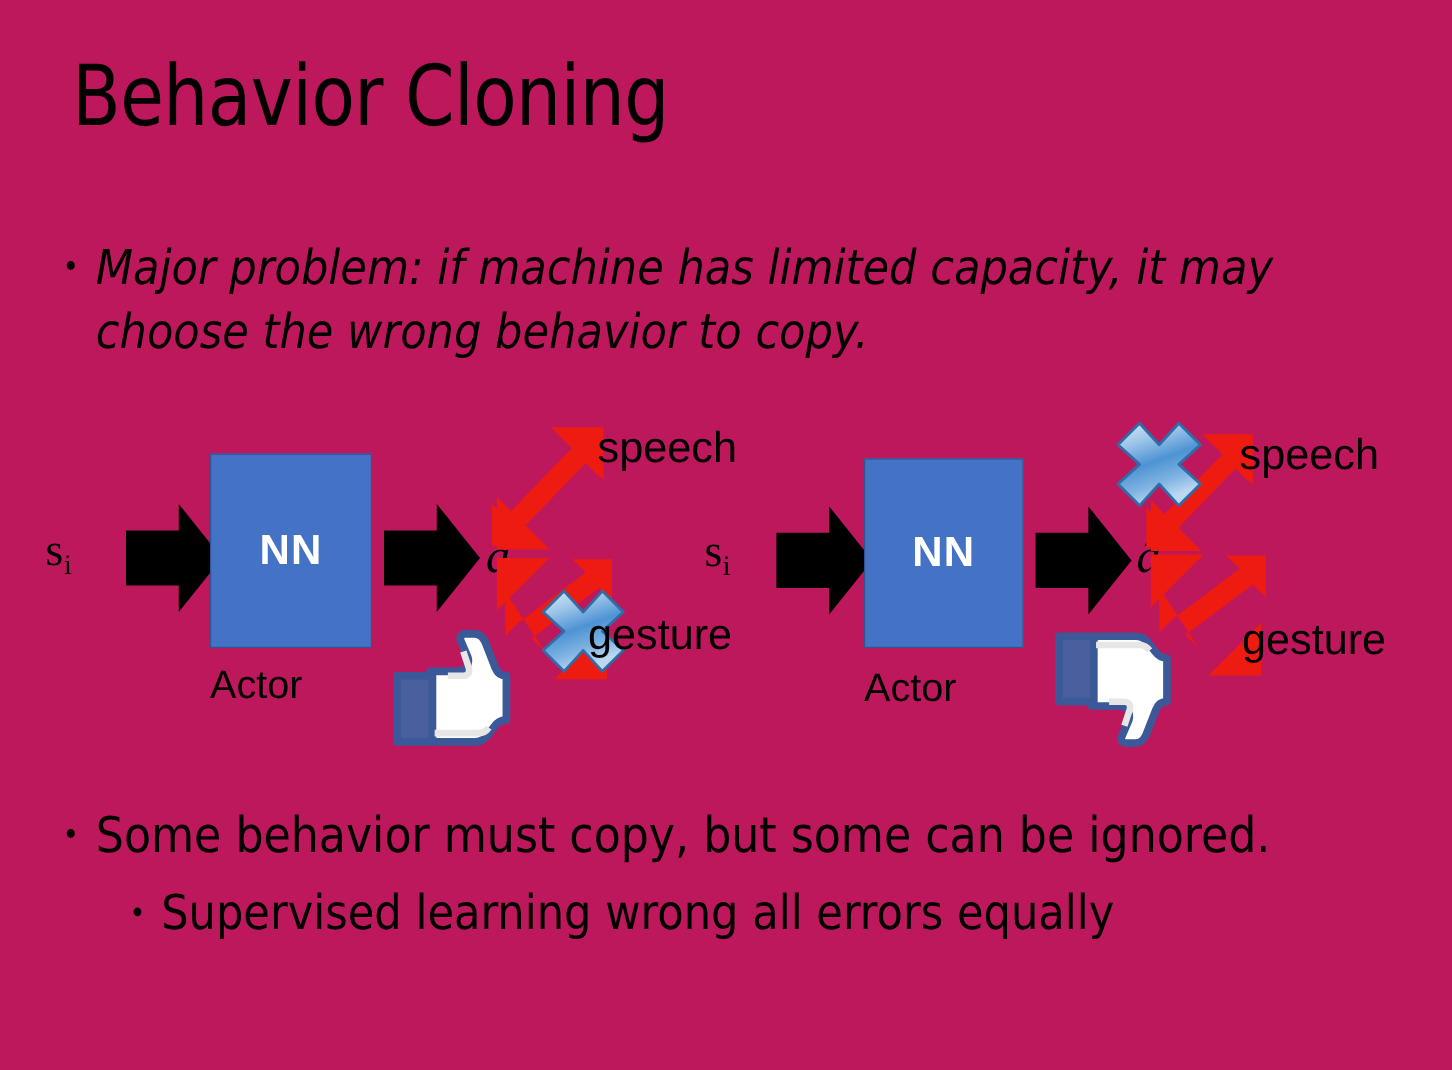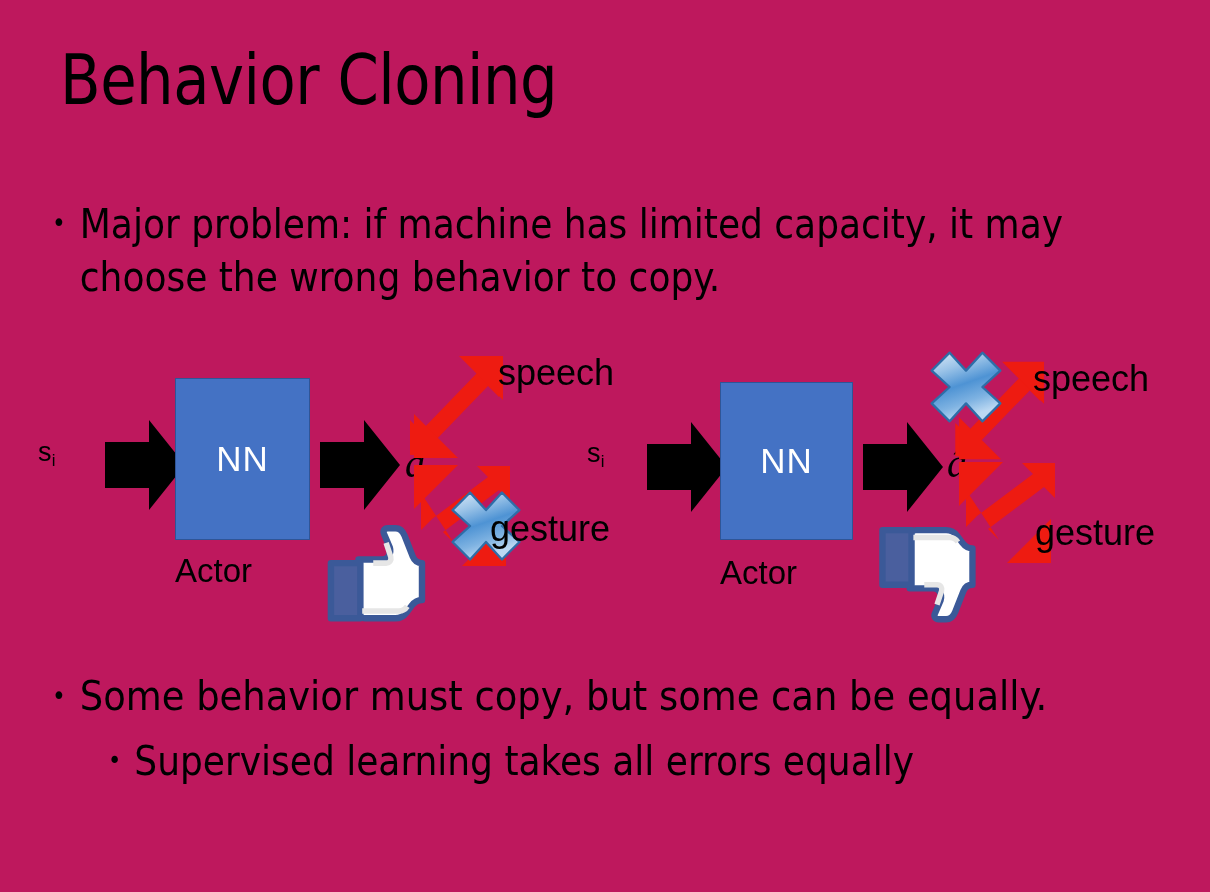--- a/index.html
+++ b/index.html
@@ -62,21 +62,21 @@
     top: 198px;
     width: 1080px;
     font-size: 40px;
     line-height: 1.32;
   }
   #bullet-1 .bullet-dot {
     font-size: 26px;
     padding-top: 12px;
     padding-right: 14px;
   }
-  #bullet-1 .bullet-text { transform: scaleX(1.0); transform-origin: left top; }
+  #bullet-1 .bullet-text { transform: scaleX(1.0); transform-origin: left top; font-style: italic; }
 
   #bullet-2 {
     left: 52px;
     top: 670px;
     width: 1120px;
     font-size: 41px;
     line-height: 1.30;
   }
   #bullet-2 .bullet-dot {
     font-size: 26px;
@@ -109,37 +109,37 @@
   .nn-box {
     position: absolute;
     background: #4472C4;
     border: 1px solid #2F5597;
     box-sizing: border-box;
     display: flex;
     align-items: center;
     justify-content: center;
     color: #ffffff;
     font-family: "Liberation Sans", sans-serif;
-    font-weight: 400;
+    font-weight: 700;
     font-size: 35px;
     letter-spacing: 1px;
   }
 
   .actor-label {
     position: absolute;
     font-family: "Liberation Sans", sans-serif;
     font-size: 33px;
     color: #000000;
     white-space: nowrap;
   }
 
   .state-label {
     position: absolute;
-    font-family: Liberation Sans, sans-serif;
-    font-size: 27px;
+    font-family: Liberation Serif, serif;
+    font-size: 38px;
     color: #000000;
     white-space: nowrap;
   }
   .state-label sub {
     font-size: 0.62em;
     vertical-align: baseline;
     position: relative;
     top: 0.28em;
     left: 0.02em;
   }
@@ -351,24 +351,24 @@
           <path d="M40,88 L80,88 C84,88 87,86 89,83" fill="none" stroke="#E6E6E6" stroke-width="6"></path>
         </g>
       </svg>
     </div>
 
   </div>
 
   <div class="bullet-block" id="bullet-2">
     <div class="bullet-row">
       <span class="bullet-dot">•</span>
-      <span class="bullet-text">Some behavior must copy, but some can be equally.</span>
+      <span class="bullet-text">Some behavior must copy, but some can be ignored.</span>
     </div>
   </div>
 
   <div class="bullet-block" id="bullet-3">
     <div class="bullet-row">
       <span class="bullet-dot">•</span>
-      <span class="bullet-text">Supervised learning takes all errors equally</span>
+      <span class="bullet-text">Supervised learning wrong all errors equally</span>
     </div>
   </div>
 
 </div>
 
 </body></html>

